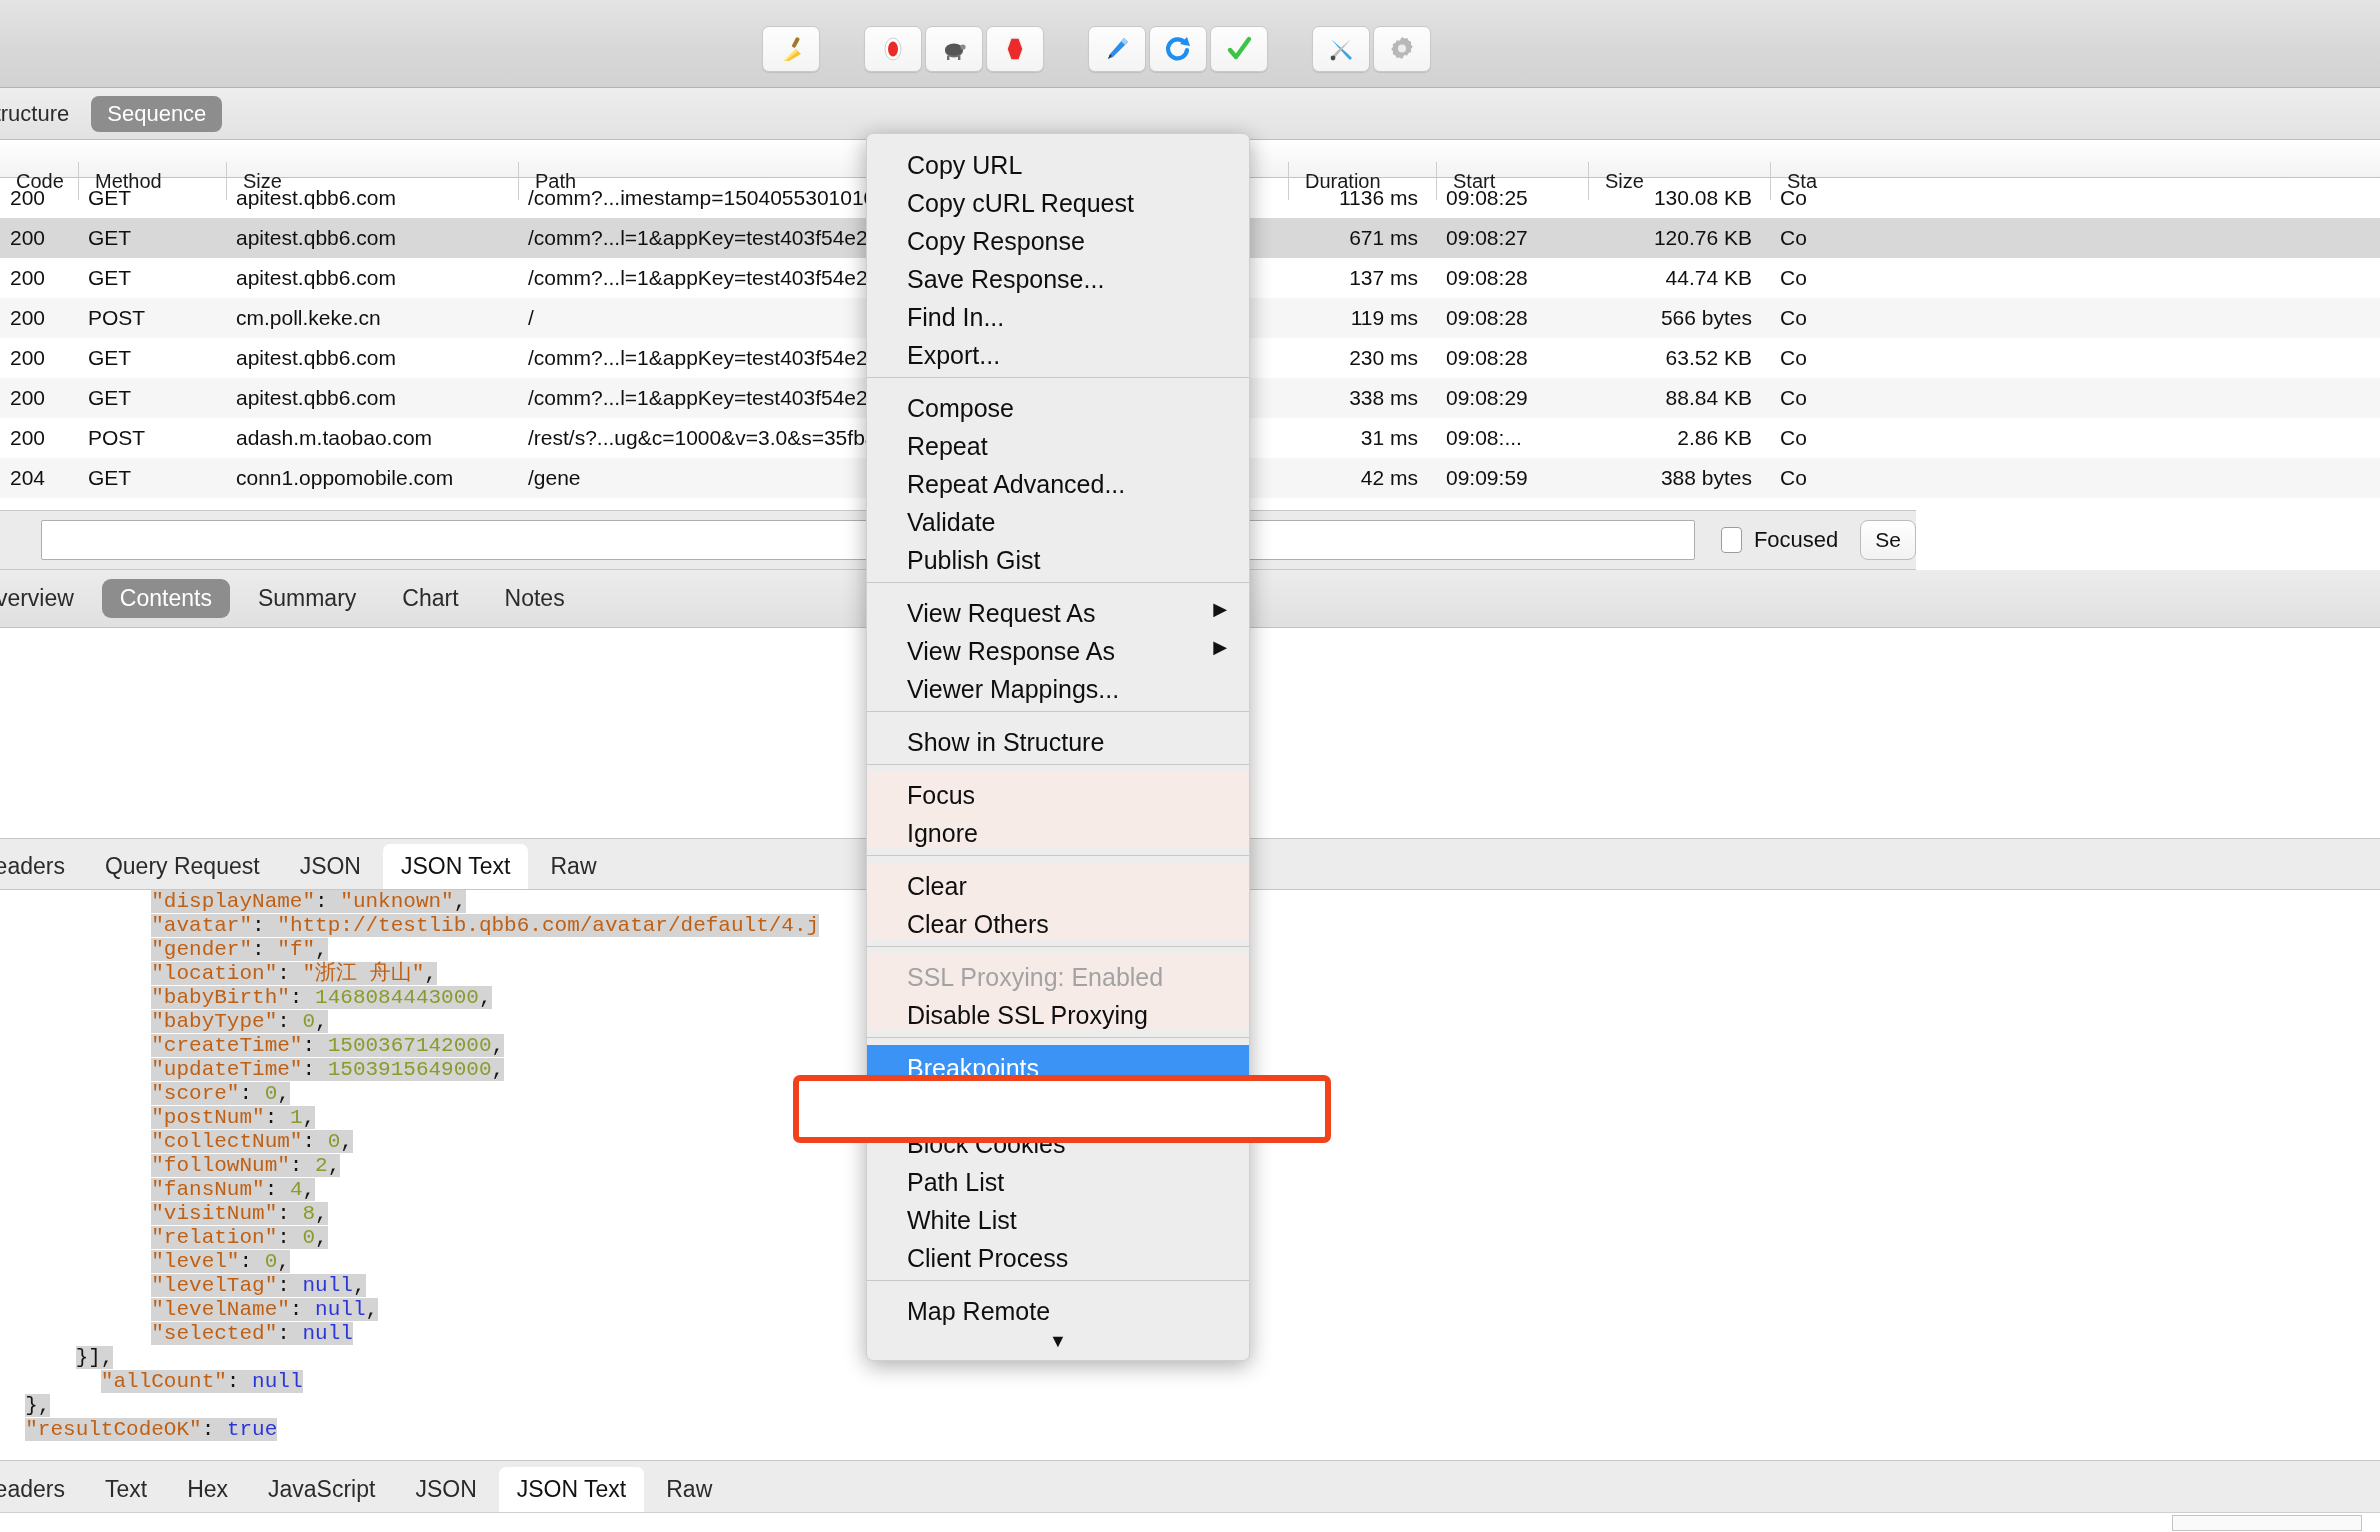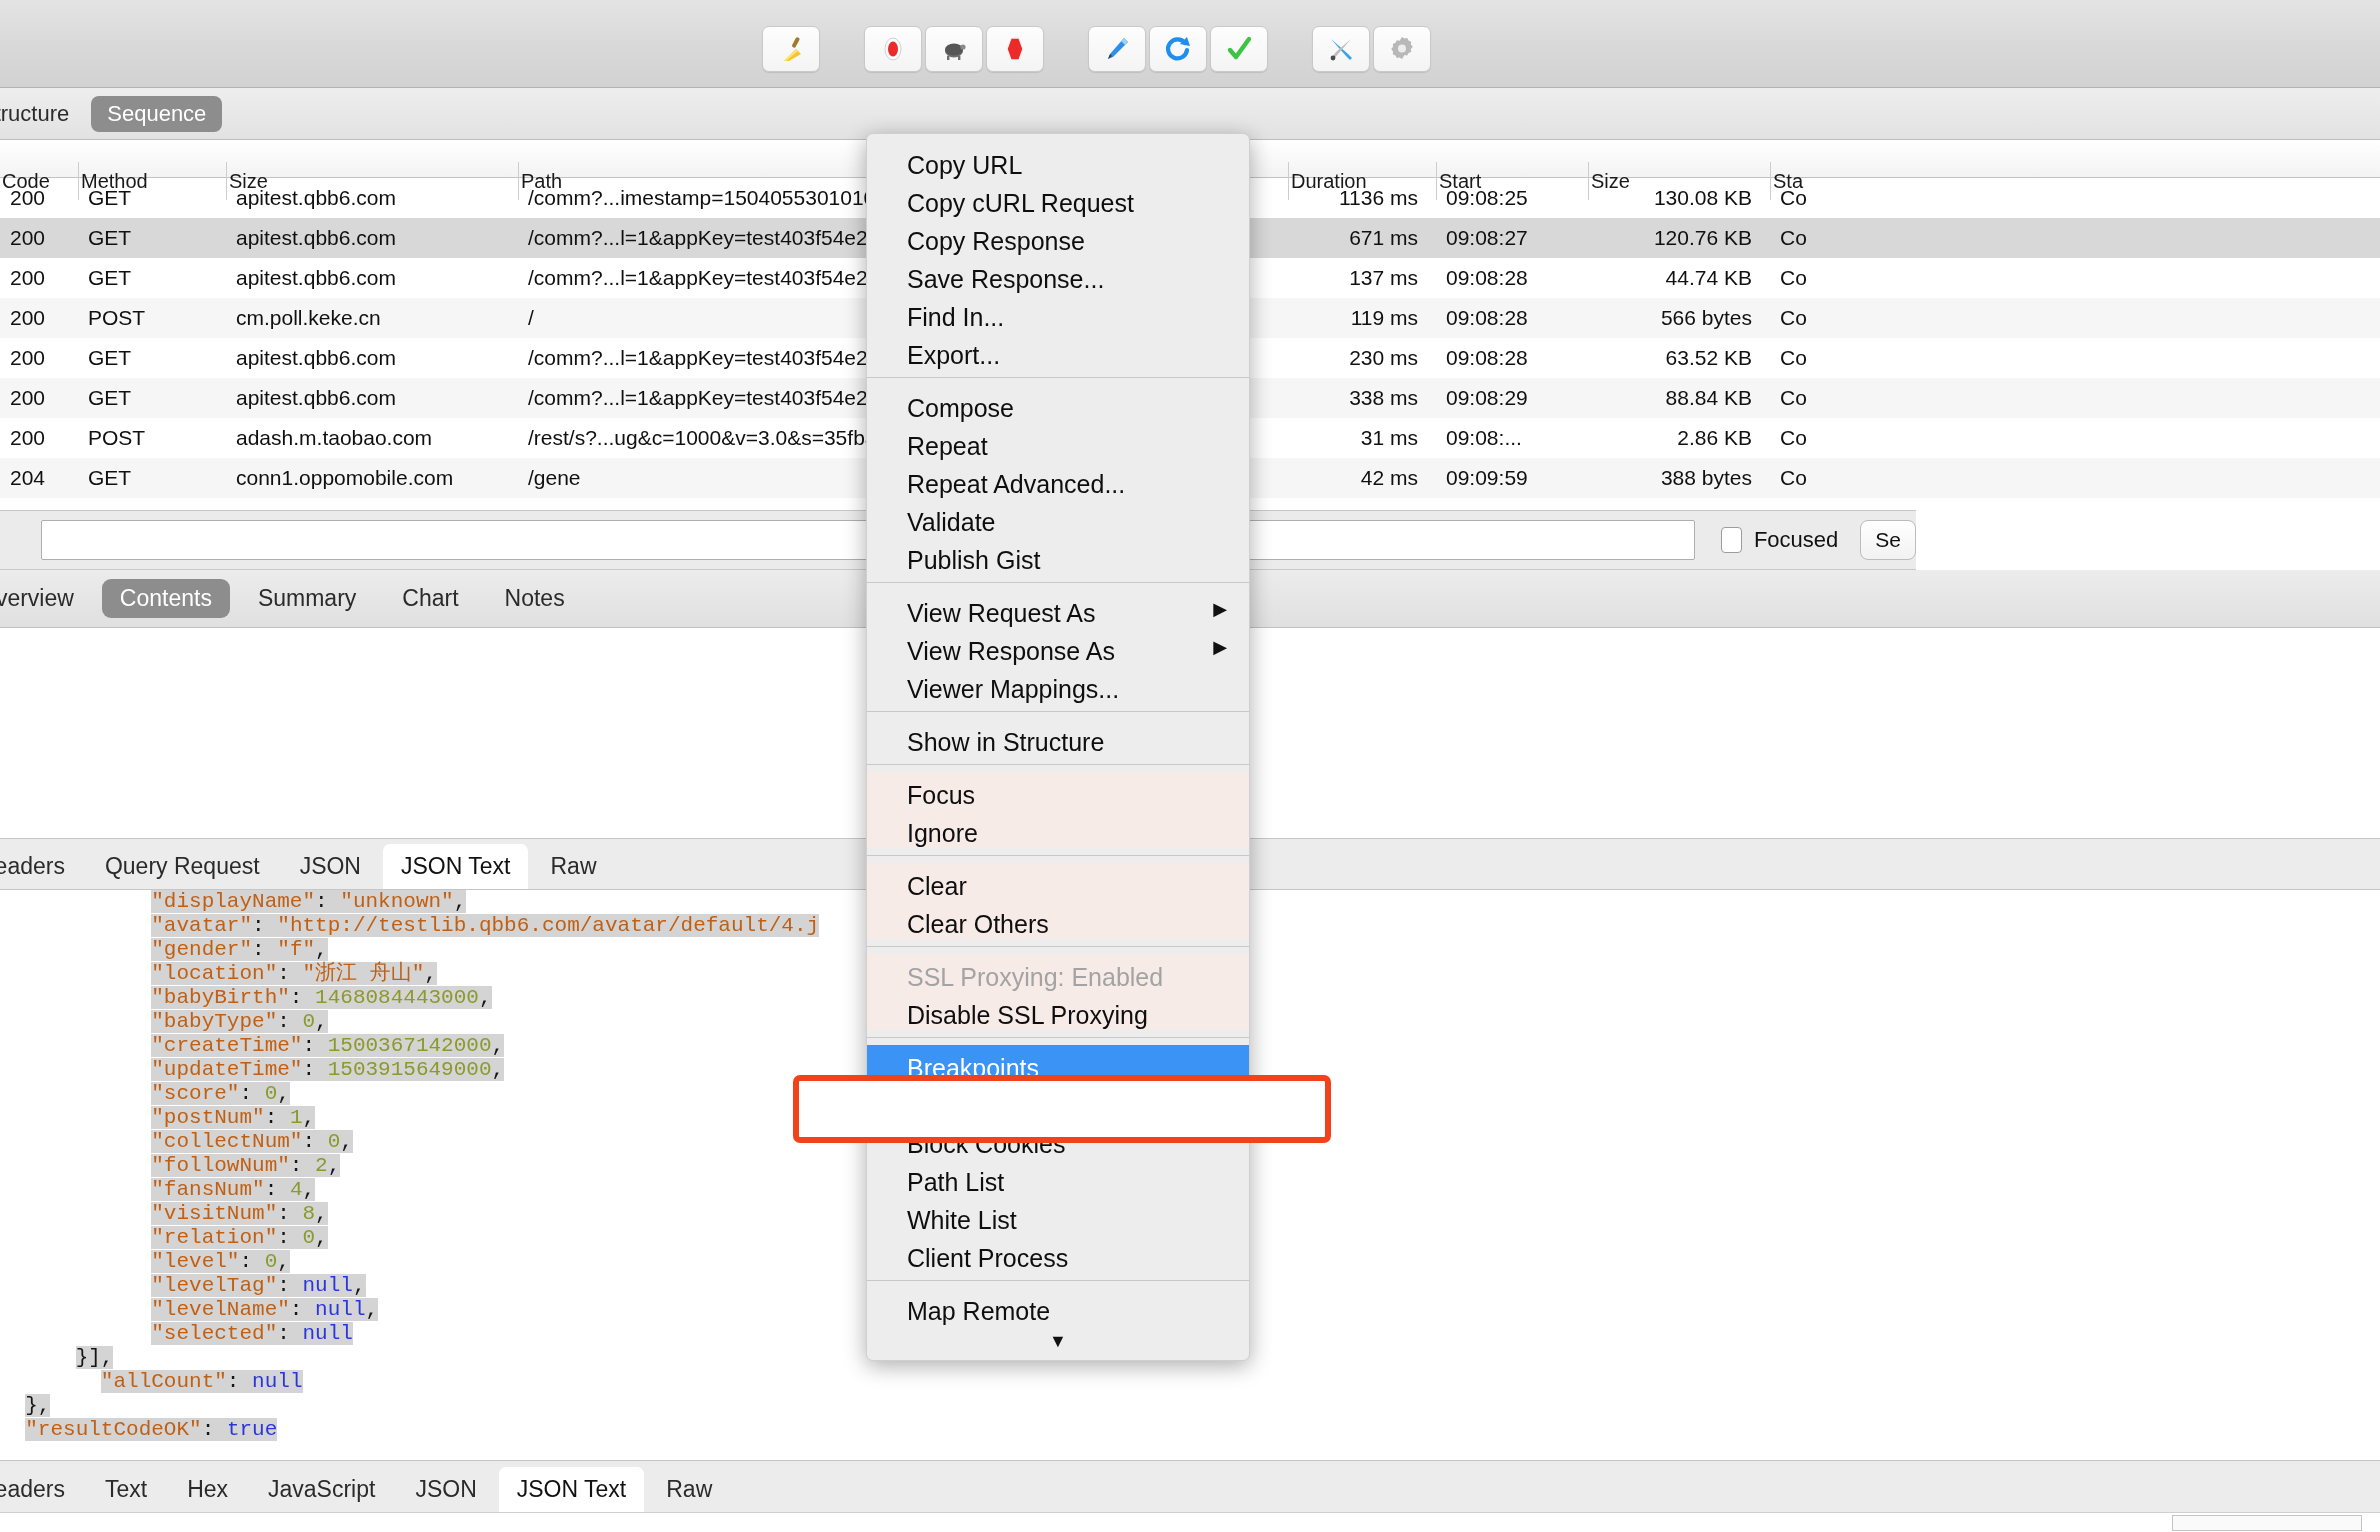--- a/index.html
+++ b/index.html
@@ -53,21 +53,21 @@
     background: #ffffff; overflow: hidden;
   }
   .thead {
     display: flex; height: 38px; align-items: center;
     background: linear-gradient(to bottom,#ffffff 0%, #f3f3f3 100%);
     border-bottom: 1px solid #c3c3c3;
     font-size: 20px; color: #1a1a1a;
   }
   .thead .th {
     height: 38px; display: flex; align-items: center;
-    border-left: 1px solid #cdcdcd; padding-left: 2px;
+    border-left: 1px solid #cdcdcd; padding-left: 16px;
     white-space: nowrap; overflow: hidden; margin-top: 45px;
   }
   .thead .th.first { border-left: none; }
   .trow {
     display: flex; height: 40px; align-items: center;
     font-size: 21px; color: #101010; white-space: nowrap;
   }
   .trow .td { height: 40px; display: flex; align-items: center;
               padding-left: 10px; overflow: hidden; white-space: nowrap; }
   .trow .td.num { justify-content: flex-end; padding-right: 18px; padding-left: 0; }

